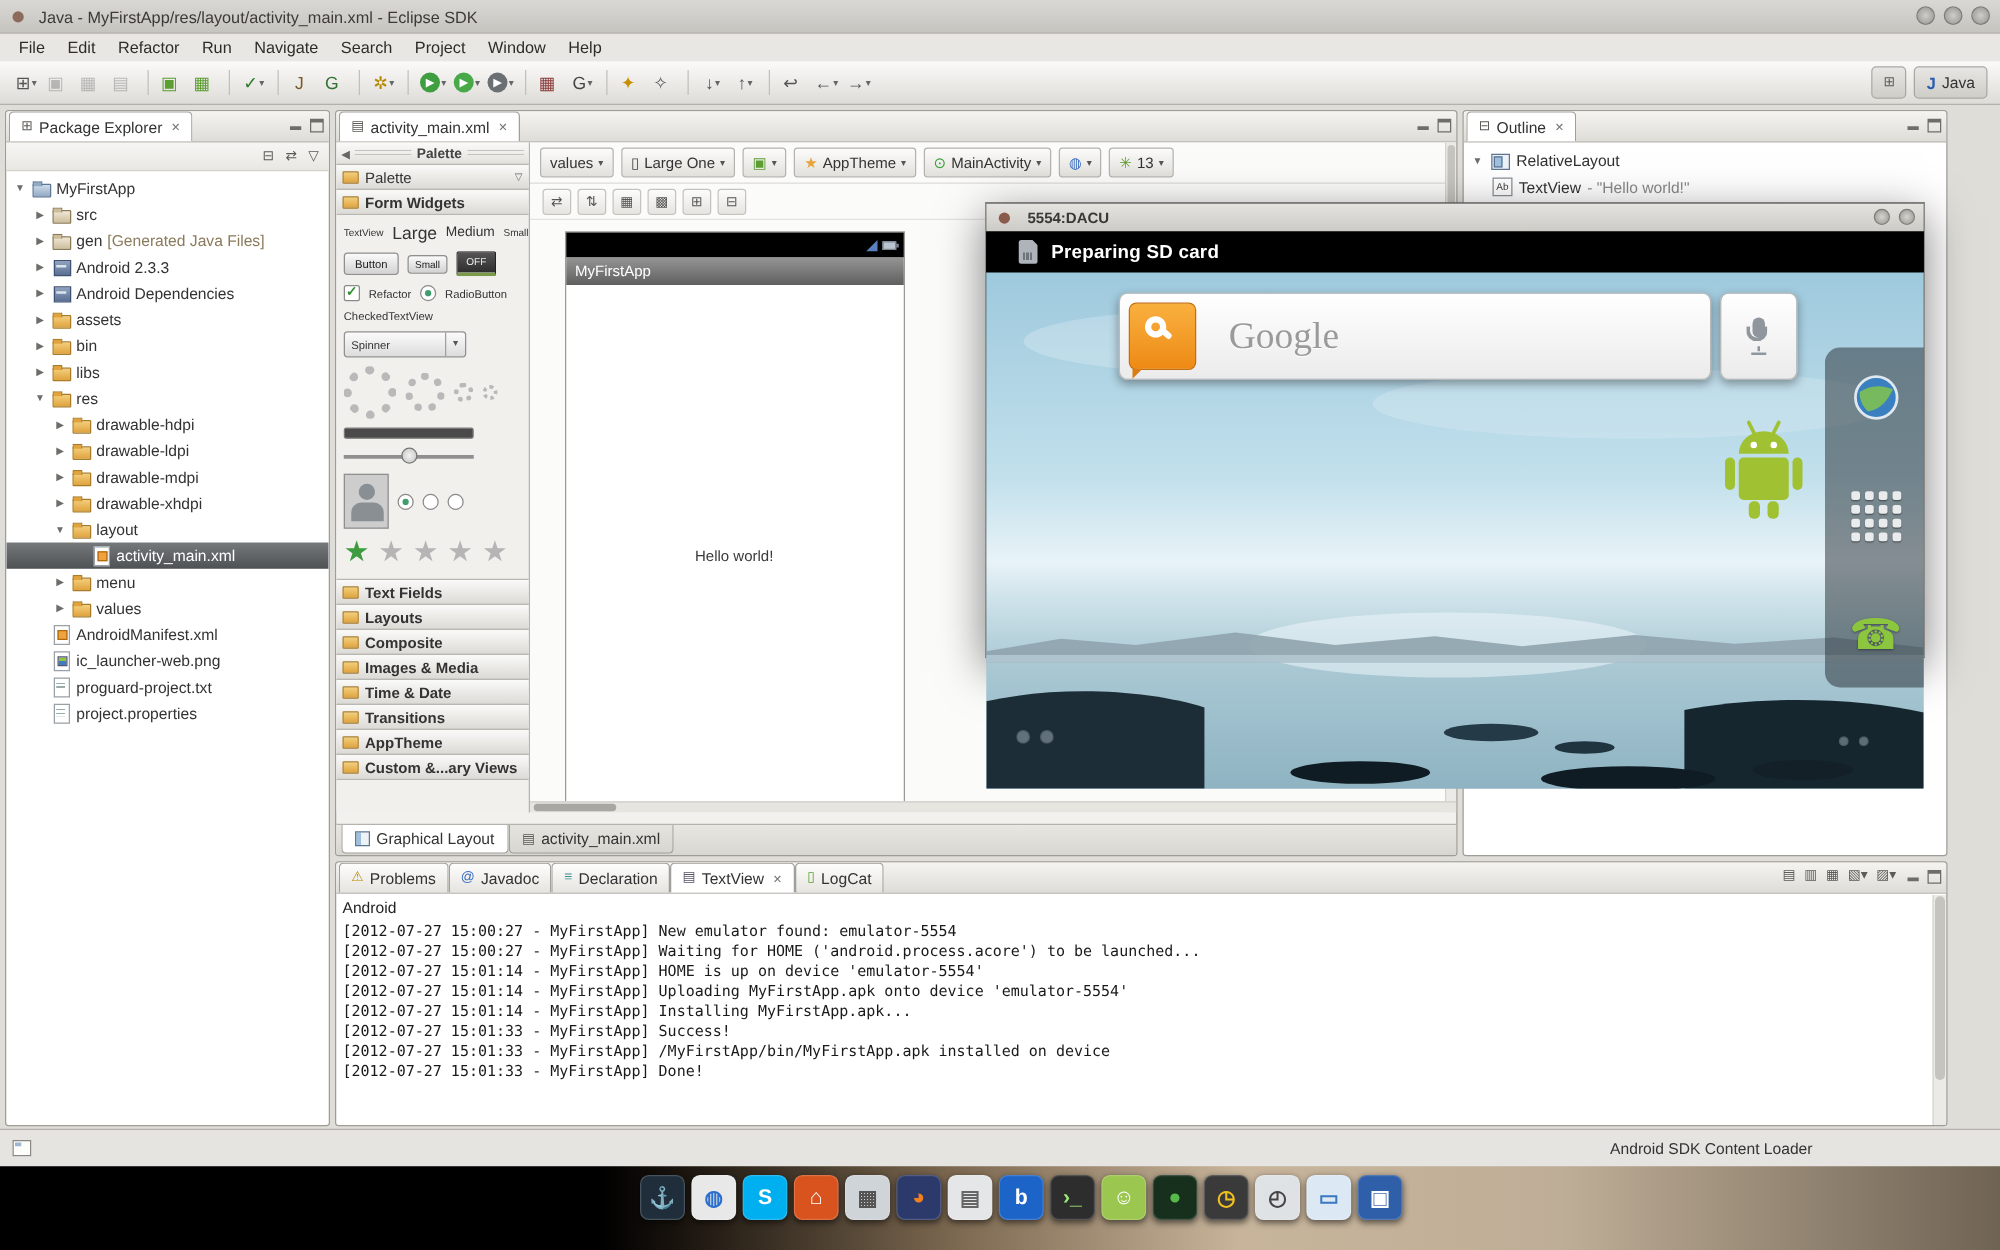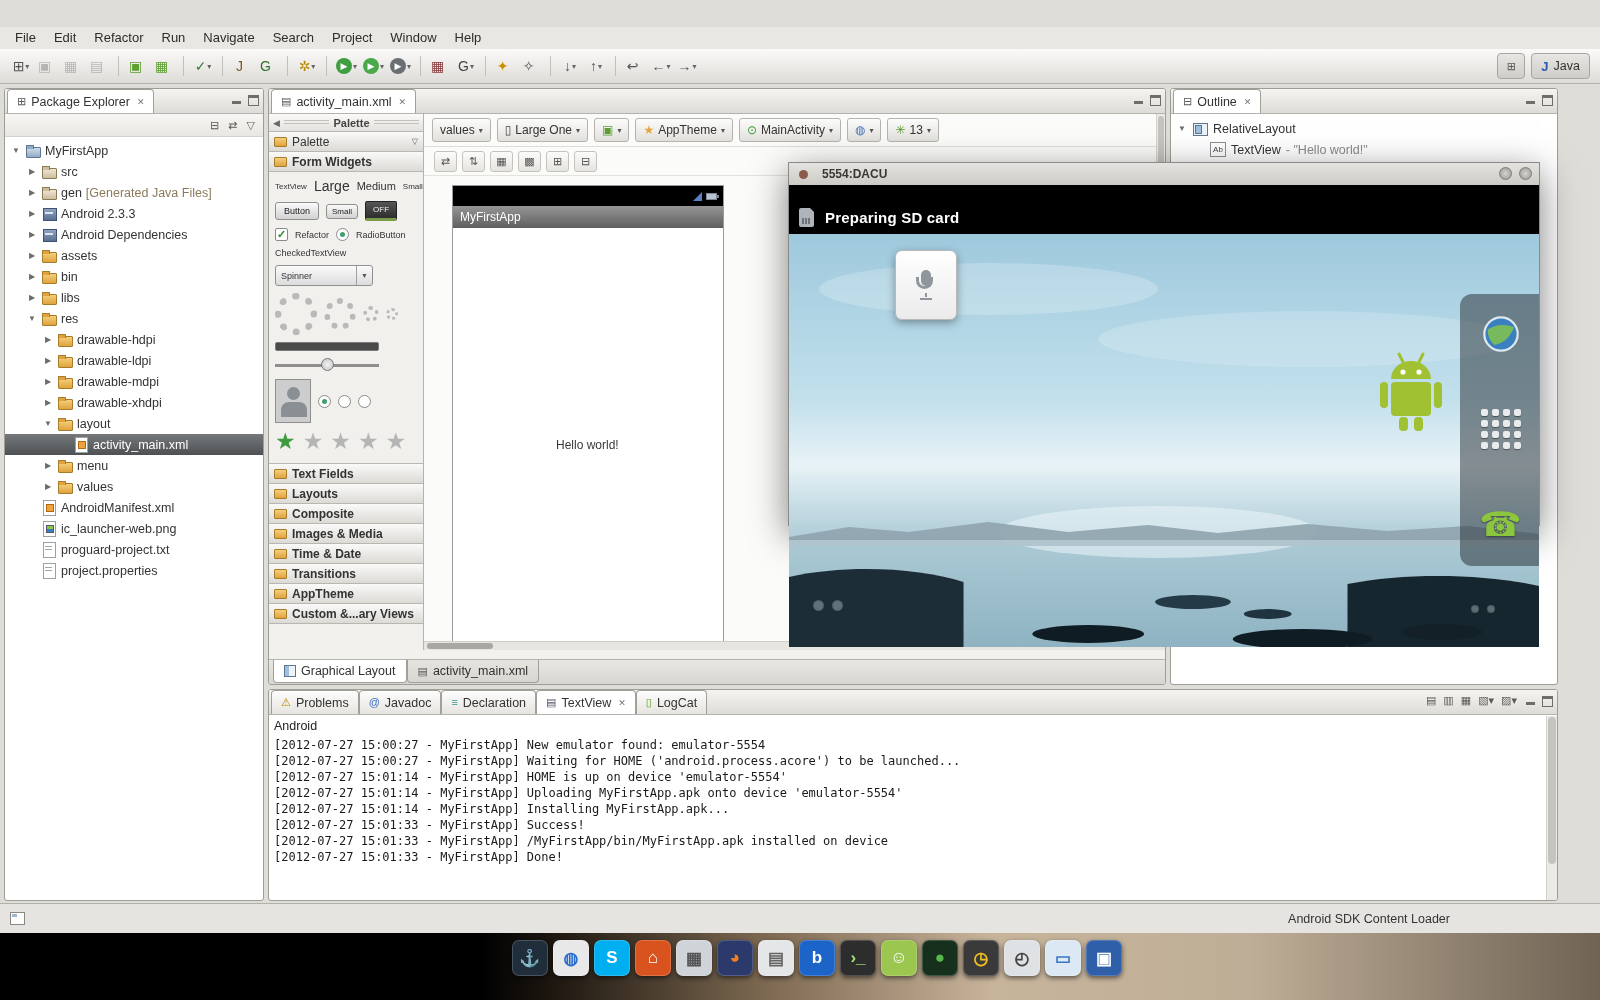--- a/index.html
+++ b/index.html
@@ -189,21 +189,21 @@
     font-size:17px;font-weight:bold;color:#fff;border:1px solid rgba(255,255,255,.18);box-shadow:0 2px 5px rgba(0,0,0,.55);}
 
   
   #emulator{position:absolute;left:788px;top:162px;width:752px;height:364px;z-index:50;
     border:1px solid #8c8a86;box-shadow:0 10px 34px rgba(0,0,0,.5);background:#000;}
   .em-titlebar{height:22px;background:linear-gradient(#e5e3df,#cdcbc6);display:flex;align-items:center;position:relative;}
   .em-dot{width:9px;height:9px;border-radius:50%;background:#8a5a4a;margin:0 14px 0 10px;}
   .em-title{font-size:12px;font-weight:bold;color:#3a3834;}
   .em-ctrls{position:absolute;right:7px;top:4px;display:flex;gap:7px;}
   .em-circle{width:13px;height:13px;border-radius:50%;background:radial-gradient(#d6d4d0,#98968f);border:1px solid #7e7c78;}
-  .em-notif{height:33px;background:#000;display:flex;align-items:center;gap:11px;padding-left:10px;margin-top:16px;}
+  .em-notif{height:33px;background:#000;display:flex;align-items:center;gap:11px;padding-left:26px;}
   .sd-icon{width:15px;height:19px;background:#aeb4ba;border-radius:2px;position:relative;}
   .sd-icon::before{content:"";position:absolute;right:-1px;top:-1px;border-left:6px solid transparent;border-top:6px solid #000;}
   .sd-icon::after{content:"";position:absolute;left:3px;bottom:3px;width:9px;height:6px;
     background:repeating-linear-gradient(90deg,#6f757c 0 2px,#aeb4ba 2px 3px);}
   .em-notif-text{color:#fff;font-size:15px;font-weight:600;letter-spacing:.2px;}
   .em-screen{position:relative;height:413px;overflow:hidden;
     background:linear-gradient(180deg,#9ec9dd 0%,#c2e0ec 40%,#e8f3f7 56%,#cfe3ea 63%,#a9c8d4 76%,#8fb3c2 100%);}
   .em-wallpaper{position:absolute;inset:0;width:100%;height:100%;}
   .gwidget{position:absolute;left:106px;top:16px;width:543px;height:70px;display:flex;gap:7px;}
   .gcard{background:linear-gradient(#ffffff,#ebebeb);border:1px solid #b9b9b9;border-radius:7px;
@@ -235,20 +235,29 @@
   .pagedots{position:absolute;left:24px;bottom:36px;display:flex;gap:8px;}
   .pagedots span{width:11px;height:11px;border-radius:50%;background:rgba(230,240,245,.35);border:1px solid rgba(40,60,70,.35);}
   .pagedots.right{left:auto;right:44px;bottom:34px;}
   .pagedots.right span{width:8px;height:8px;}
 </style>
 </head>
 <body>
 
 <div class="screen">
 
+  <div class="titlebar">
+    <span class="tb-dot"></span>
+    <span class="win-title">Java - MyFirstApp/res/layout/activity_main.xml - Eclipse SDK</span>
+    <div class="win-controls">
+      <span class="win-circle"></span>
+      <span class="win-circle"></span>
+      <span class="win-circle"></span>
+    </div>
+  </div>
 
   <div class="menubar">
       <div class="menu-item"><span>File</span></div>
       <div class="menu-item"><span>Edit</span></div>
       <div class="menu-item"><span>Refactor</span></div>
       <div class="menu-item"><span>Run</span></div>
       <div class="menu-item"><span>Navigate</span></div>
       <div class="menu-item"><span>Search</span></div>
       <div class="menu-item"><span>Project</span></div>
       <div class="menu-item"><span>Window</span></div>
@@ -729,21 +738,21 @@
         <span class="i-max"></span>
       </div>
     </div>
     <div class="outline-body">
         <div class="o-row" style="padding-left: 6px;">
     <span class="arrow" style="width:10px;font-size:8px;color:#6f6d69;text-align:center;">▼</span>
     <span class="ticon layout"></span>
     <span>RelativeLayout</span>
     <span class="o-detail"></span>
   </div>
-        <div class="o-row" style="padding-left: 24px;">
+        <div class="o-row" style="padding-left: 8px;">
     <span class="arrow" style="width:10px;font-size:8px;color:#6f6d69;text-align:center;"></span>
     <span class="ticon textview">Ab</span>
     <span>TextView</span>
     <span class="o-detail"> - "Hello world!"</span>
   </div>
       </div>
   </div>
 
   <div class="panel" id="console-panel">
     <div class="panel-tabs">
@@ -869,20 +878,27 @@
         <path d="M0,343 C60,330 130,334 175,348 L175,413 L0,413 Z" fill="#1d2d37"></path>
         <ellipse cx="405" cy="368" rx="38" ry="7" fill="#243a46"></ellipse>
         <ellipse cx="480" cy="380" rx="24" ry="5" fill="#20343f"></ellipse>
         <path d="M560,350 C620,338 700,340 752,352 L752,413 L560,413 Z" fill="#16262f"></path>
         <ellipse cx="300" cy="400" rx="56" ry="9" fill="#0f1c24"></ellipse>
         <ellipse cx="515" cy="405" rx="70" ry="10" fill="#0f1c24"></ellipse>
         <ellipse cx="655" cy="398" rx="40" ry="8" fill="#132028"></ellipse>
       </svg>
 
       <div class="gwidget">
+        <div class="gcard gmain">
+          <span class="gtile">
+            <span class="mag"></span>
+              <span class="notch"></span>
+          </span>
+          <span class="gtext">Google</span>
+        </div>
         <div class="gcard gmic">
           <span class="mic">
             <span class="cap"></span>
               <span class="u"></span>
               <span class="stem"></span>
               <span class="base"></span>
           </span>
         </div>
       </div>
 

